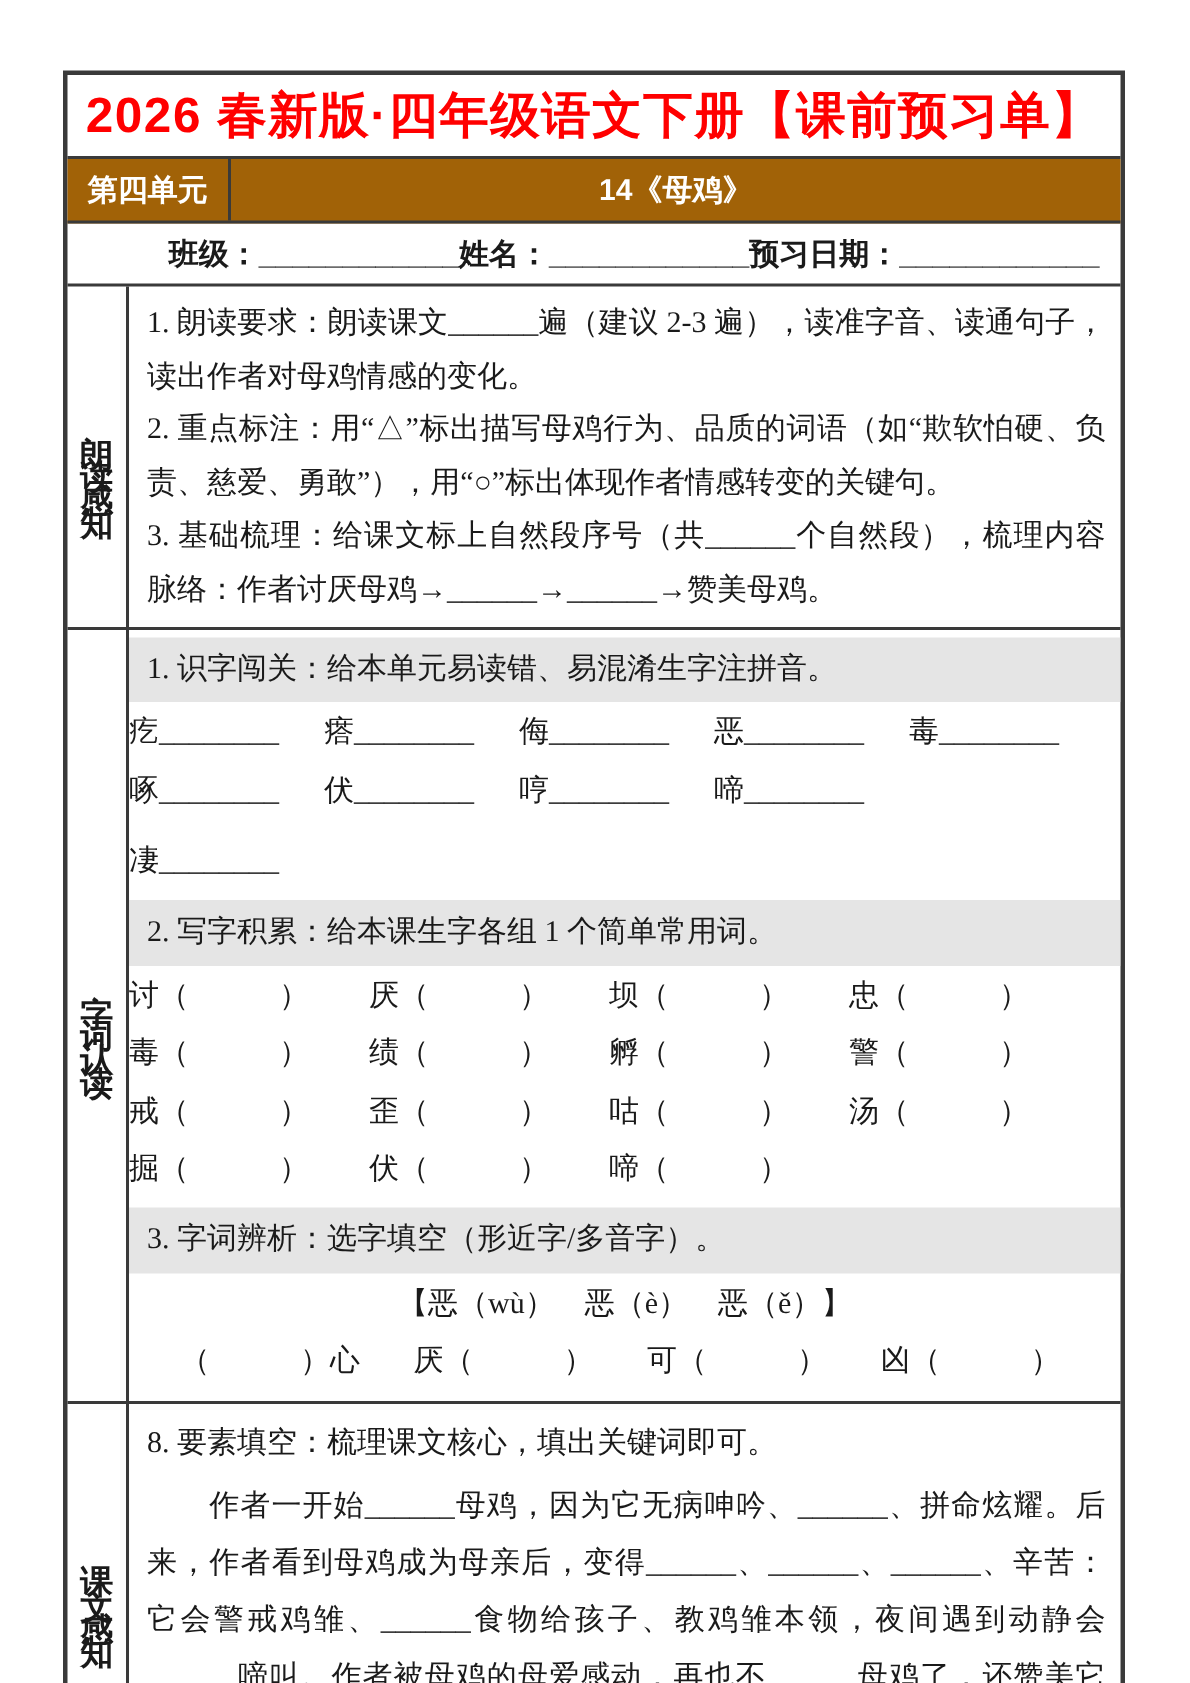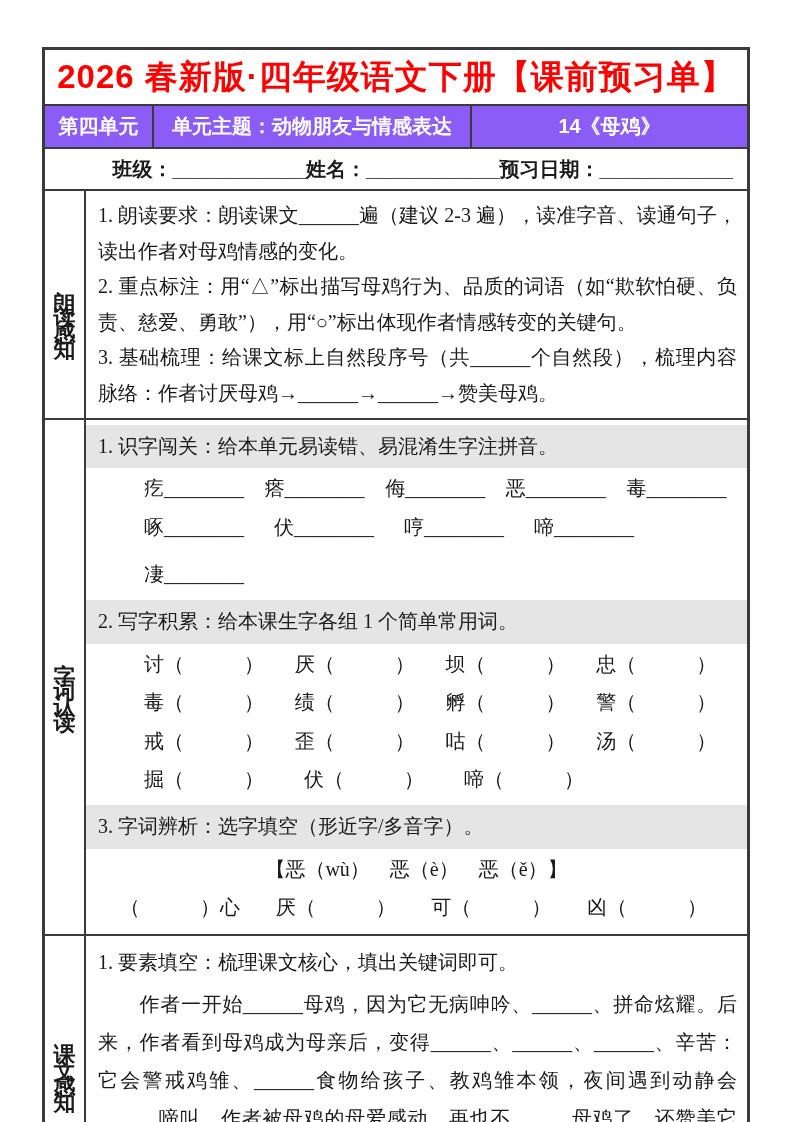--- a/index.html
+++ b/index.html
@@ -70,21 +70,20 @@
   }
   .content.padded { padding: 7px 10px 6px 12px; }
   .content p { text-align: justify; margin: 0; }
   .subhead {
     background: #e5e5e5;
     padding: 4px 10px 4px 12px;
     font-size: 20px;
   }
   .grid-row {
     display: flex;
-    padding-left: 58px;
     margin: 3px 0;
     white-space: pre;
   }
   .grid-row .cell { display: inline-block; }
   .pinyin .cell { width: 130px; }
   .words .cell { width: 160px; }
   .center-line { text-align: center; margin: 3px 0; font-size: 20px; }
   .spread-line {
     display: flex; justify-content: space-between;
     padding: 0 40px 6px 34px;
@@ -100,23 +99,22 @@
 </style>
 </head>
 <body>
 
 <div class="sheet">
 
   <div class="title-row">
     <span class="title" id="page-title" style="color: rgb(255, 0, 0);">2026 春新版·四年级语文下册【课前预习单】</span>
   </div>
 
-  <div class="green-row" id="unit-bar" style="background: #8b5cf6;">
+  <div class="green-row" id="unit-bar" style="background: #a16207;">
     <div class="gcell c1">第四单元</div>
-    <div class="gcell c2">单元主题：动物朋友与情感表达</div>
     <div class="gcell c3">14《母鸡》</div>
   </div>
 
   <div class="info-row">
     <span>班级：____________</span>
     <span>姓名：____________</span>
     <span>预习日期：____________</span>
   </div>
 
   <div class="section" style="min-height:209px;">
@@ -188,18 +186,18 @@
         <span>凶（　　　）</span>
       </div>
     </div>
   </div>
 
   <div class="section" style="min-height:220px;">
     <div class="label-col">
       <span class="vlabel">课文感知</span>
     </div>
     <div class="content" style="padding-top:7px;">
-      <p class="para" style="text-align:left;">1. 要素填空：梳理课文核心，填出关键词即可。</p>
+      <p class="para" style="text-align:left;">8. 要素填空：梳理课文核心，填出关键词即可。</p>
       <p class="para">　　作者一开始______母鸡，因为它无病呻吟、______、拼命炫耀。后来，作者看到母鸡成为母亲后，变得______、______、______、辛苦：它会警戒鸡雏、______食物给孩子、教鸡雏本领，夜间遇到动静会______啼叫。作者被母鸡的母爱感动，再也不______母鸡了，还赞美它是一位______。</p>
     </div>
   </div>
 
 </div>
 
 </body></html>

